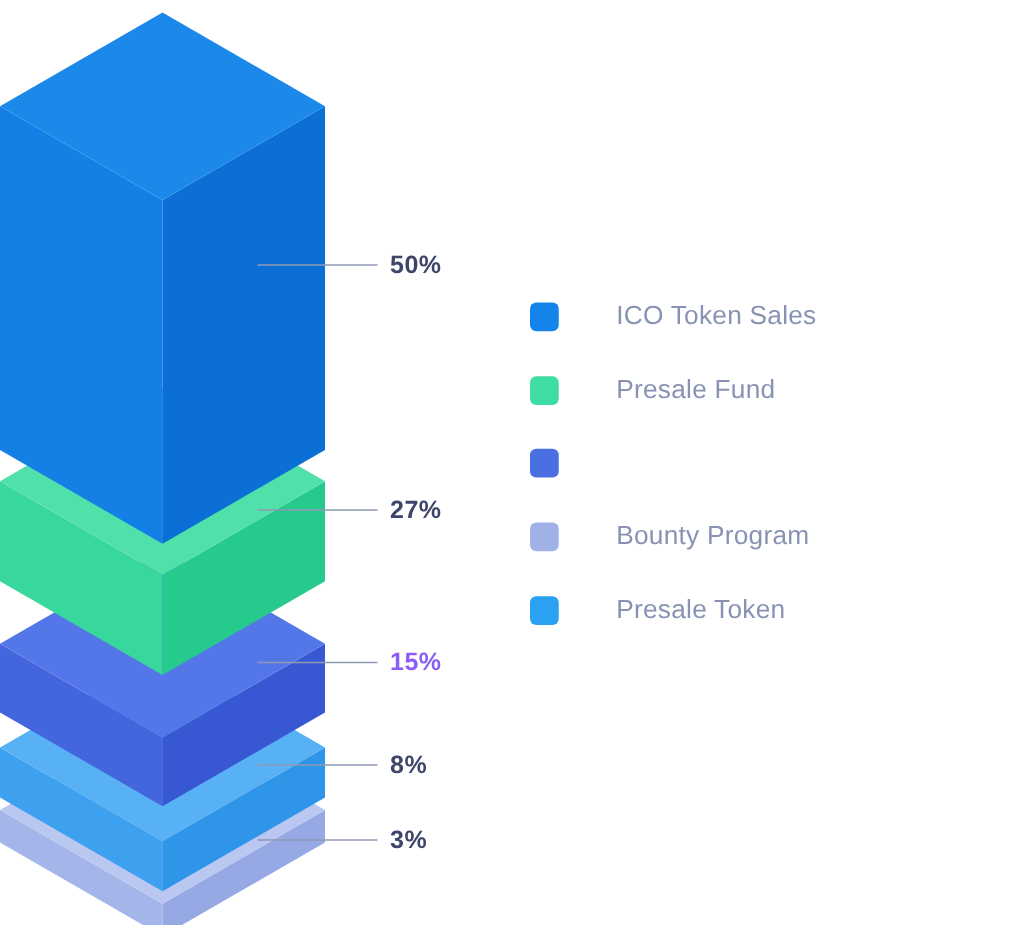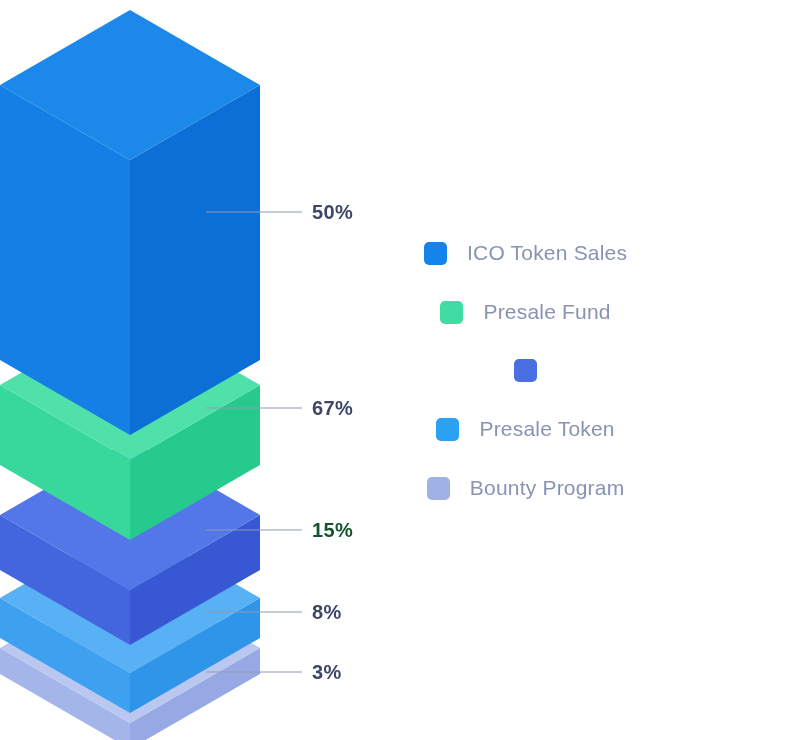--- a/index.html
+++ b/index.html
@@ -19,21 +19,21 @@
     line-height:26px;
   }
   .legend {
     position:absolute;
     left:424px;
     top:241px;
     display:flex;
     flex-direction:column;
     gap:35px;
   }
-  .legend-item { display:flex; align-items:center; gap:20px;justify-content:center; }
+  .legend-item { display:flex; align-items:center; gap:46px; }
   .swatch { width:23px; height:23px; border-radius:5px; flex:0 0 auto; }
   .legend-label {
     font-size:21px;
     font-weight:500;
     letter-spacing:.2px;
     white-space:nowrap;
   }
 </style>
 </head>
 <body>
@@ -75,40 +75,40 @@
     <g stroke-width="1.2">
       <line x1="206" y1="212" x2="302" y2="212" stroke="#8f99b4"></line>
       <line x1="206" y1="408" x2="302" y2="408" stroke="#8f99b4"></line>
       <line x1="206" y1="530" x2="302" y2="530" stroke="#8f99b4"></line>
       <line x1="206" y1="612" x2="302" y2="612" stroke="#8f99b4"></line>
       <line x1="206" y1="672" x2="302" y2="672" stroke="#8f99b4"></line>
     </g>
   </svg>
 
   <span class="pct" style="left: 312px; top: 199px; color: rgb(62, 69, 105);">50%</span>
-  <span class="pct" style="left: 312px; top: 395px; color: rgb(62, 69, 105);">67%</span>
-  <span class="pct" style="left: 312px; top: 517px; color: #14532d;">15%</span>
+  <span class="pct" style="left: 312px; top: 395px; color: rgb(62, 69, 105);">27%</span>
+  <span class="pct" style="left: 312px; top: 517px; color: #8b5cf6;">15%</span>
   <span class="pct" style="left: 312px; top: 599px; color: rgb(62, 69, 105);">8%</span>
   <span class="pct" style="left: 312px; top: 659px; color: rgb(62, 69, 105);">3%</span>
 
   <div class="legend">
     <div class="legend-item">
       <div class="swatch" style="background: rgb(21, 132, 234);"></div>
       <span class="legend-label" style="color: rgb(136, 147, 180);">ICO Token Sales</span>
     </div>
     <div class="legend-item">
       <div class="swatch" style="background: rgb(63, 220, 164);"></div>
       <span class="legend-label" style="color: rgb(136, 147, 180);">Presale Fund</span>
     </div>
     <div class="legend-item">
       <div class="swatch" style="background: rgb(74, 111, 227);"></div>
     </div>
     <div class="legend-item">
+      <div class="swatch" style="background: rgb(159, 177, 231);"></div>
+      <span class="legend-label" style="color: rgb(136, 147, 180);">Bounty Program</span>
+    </div>
+    <div class="legend-item">
       <div class="swatch" style="background: rgb(42, 162, 241);"></div>
       <span class="legend-label" style="color: rgb(136, 147, 180);">Presale Token</span>
-    </div>
-    <div class="legend-item">
-      <div class="swatch" style="background: rgb(159, 177, 231);"></div>
-      <span class="legend-label" style="color: rgb(136, 147, 180);">Bounty Program</span>
     </div>
   </div>
 
 </div>
 
 </body></html>

